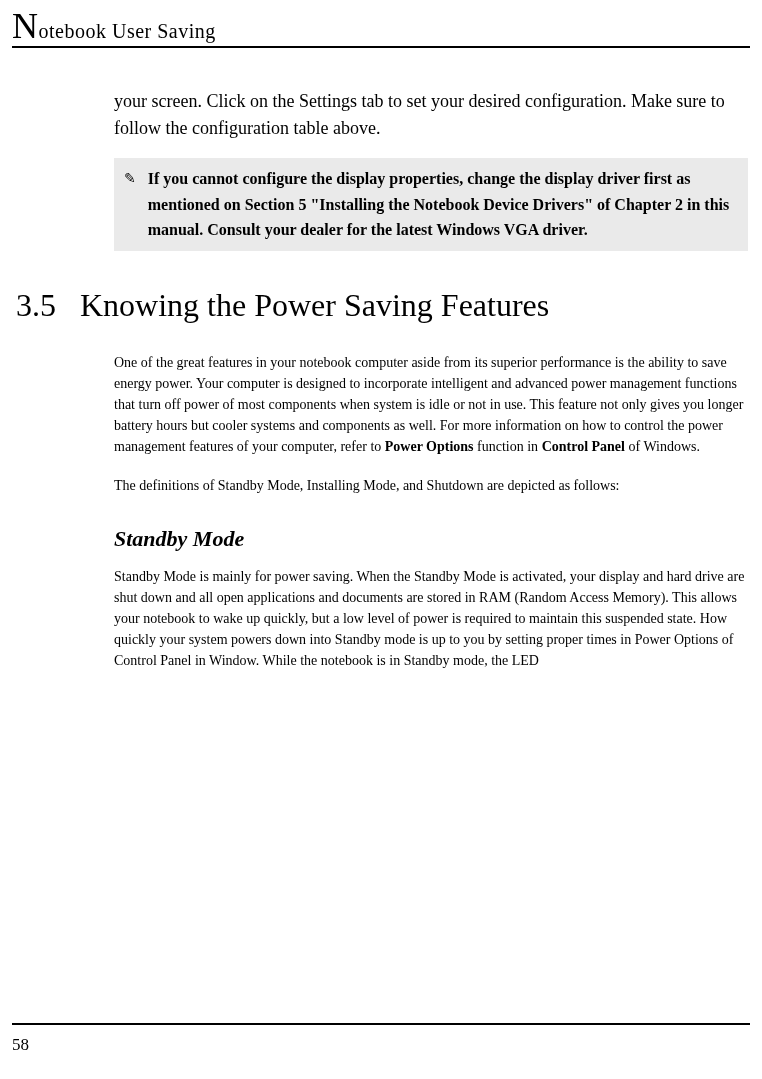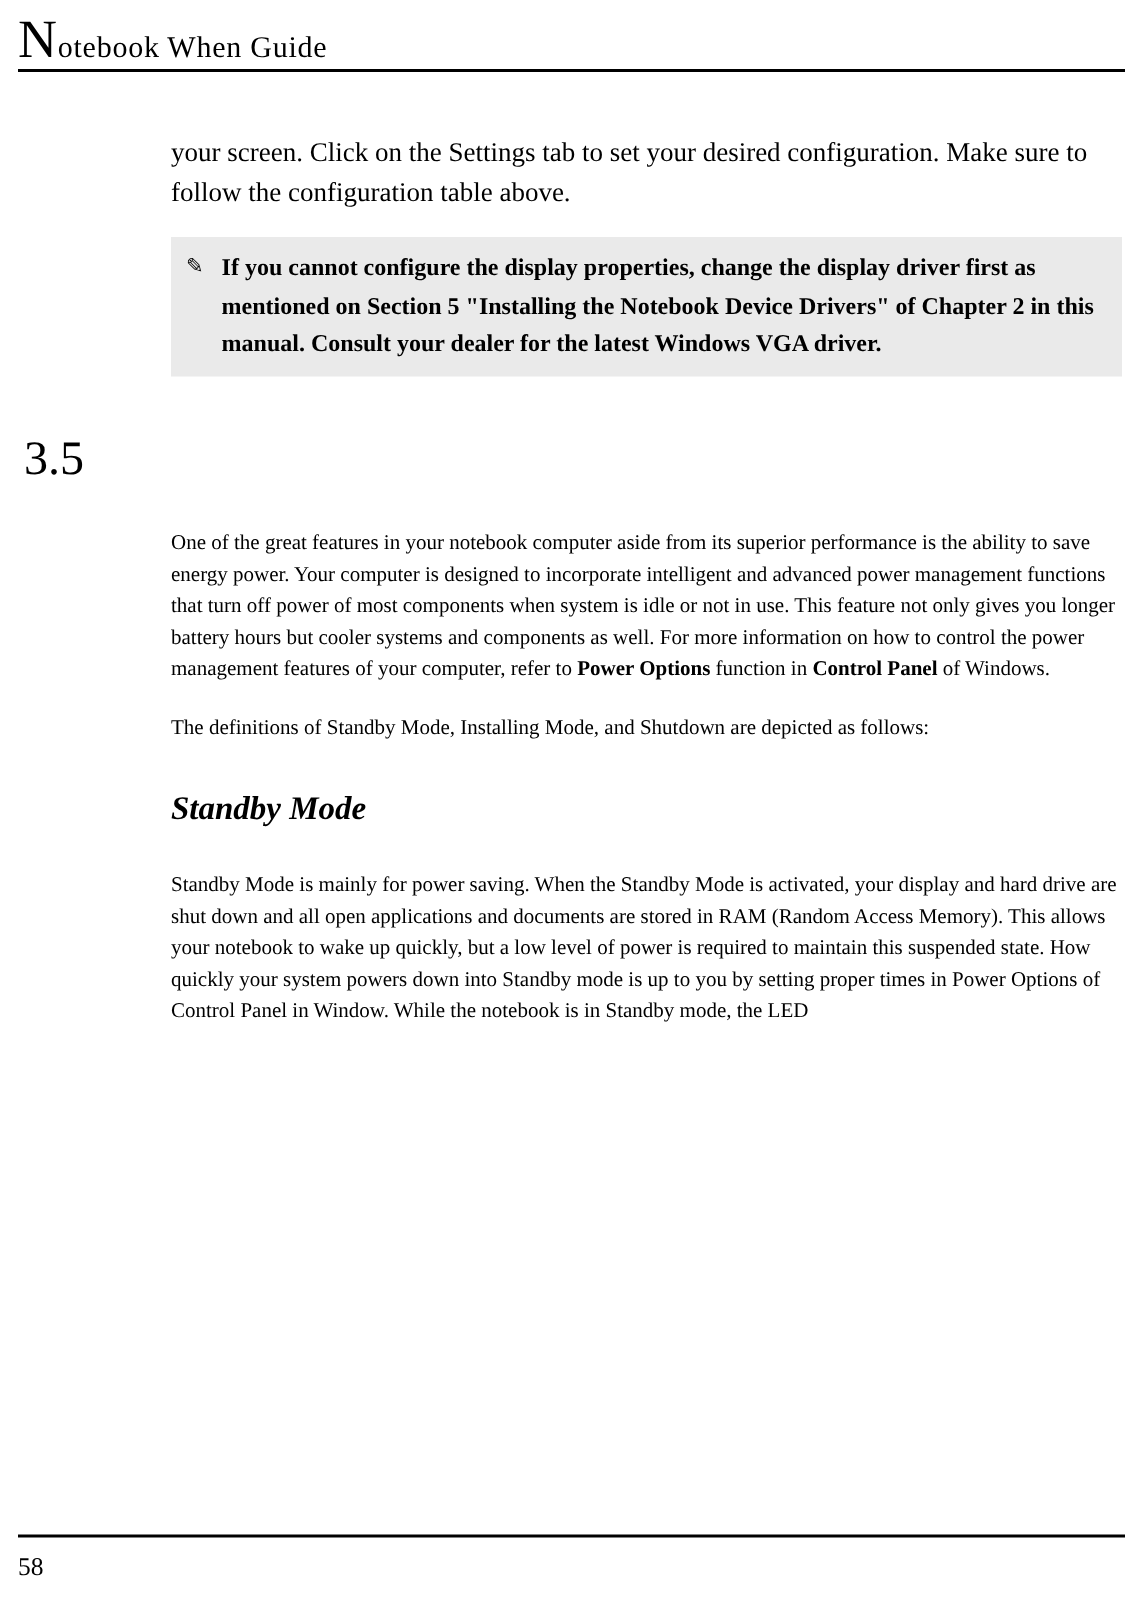--- a/index.html
+++ b/index.html
@@ -78,21 +78,21 @@
       margin-bottom: 18px;
     }
     .body-para b {
       font-weight: bold;
     }
     .subsection {
       font-size: 22px;
       font-style: italic;
       font-weight: bold;
       margin-top: 30px;
-      margin-bottom: 28px;
+      margin-bottom: 14px;
     }
     .footer {
       position: absolute;
       bottom: 24px;
       left: 0;
       right: 0;
       padding: 0 12px;
     }
     .footer-rule {
       border: none;
@@ -101,36 +101,37 @@
     }
     .page-number {
       font-size: 17px;
     }
   </style>
 </head>
 <body>
 
 <div class="header">
   <div class="header-title">
-    <span class="dropcap">N</span><span>otebook When Guide</span>
+    <span class="dropcap">N</span><span>otebook User Saving</span>
   </div>
   <hr class="header-rule">
 </div>
 
 <div class="content">
 
   <p class="intro-para">your screen. Click on the Settings tab to set your desired configuration. Make sure to follow the configuration table above.</p>
 
   <div class="note-box">
     <span class="note-icon">✎</span>
     <span class="note-text">If you cannot configure the display properties, change the display driver first as mentioned on Section 5 "Installing the Notebook Device Drivers" of Chapter 2 in this manual. Consult your dealer for the latest Windows VGA driver.</span>
   </div>
 
   <div class="section-row">
     <span class="section-number">3.5</span>
+    <span class="section-title">Knowing the Power Saving Features</span>
   </div>
 
   <p class="body-para">
     <span>One of the great features in your notebook computer aside from its superior performance is the ability to save energy power. Your computer is designed to incorporate intelligent and advanced power management functions that turn off power of most components when system is idle or not in use. This feature not only gives you longer battery hours but cooler systems and components as well. For more information on how to control the power management features of your computer, refer to </span><b>Power Options</b><span> function in </span><b>Control Panel</b><span> of Windows.</span>
   </p>
 
   <p class="body-para">The definitions of Standby Mode, Installing Mode, and Shutdown are depicted as follows:</p>
 
   <h3 class="subsection">Standby Mode</h3>
 

